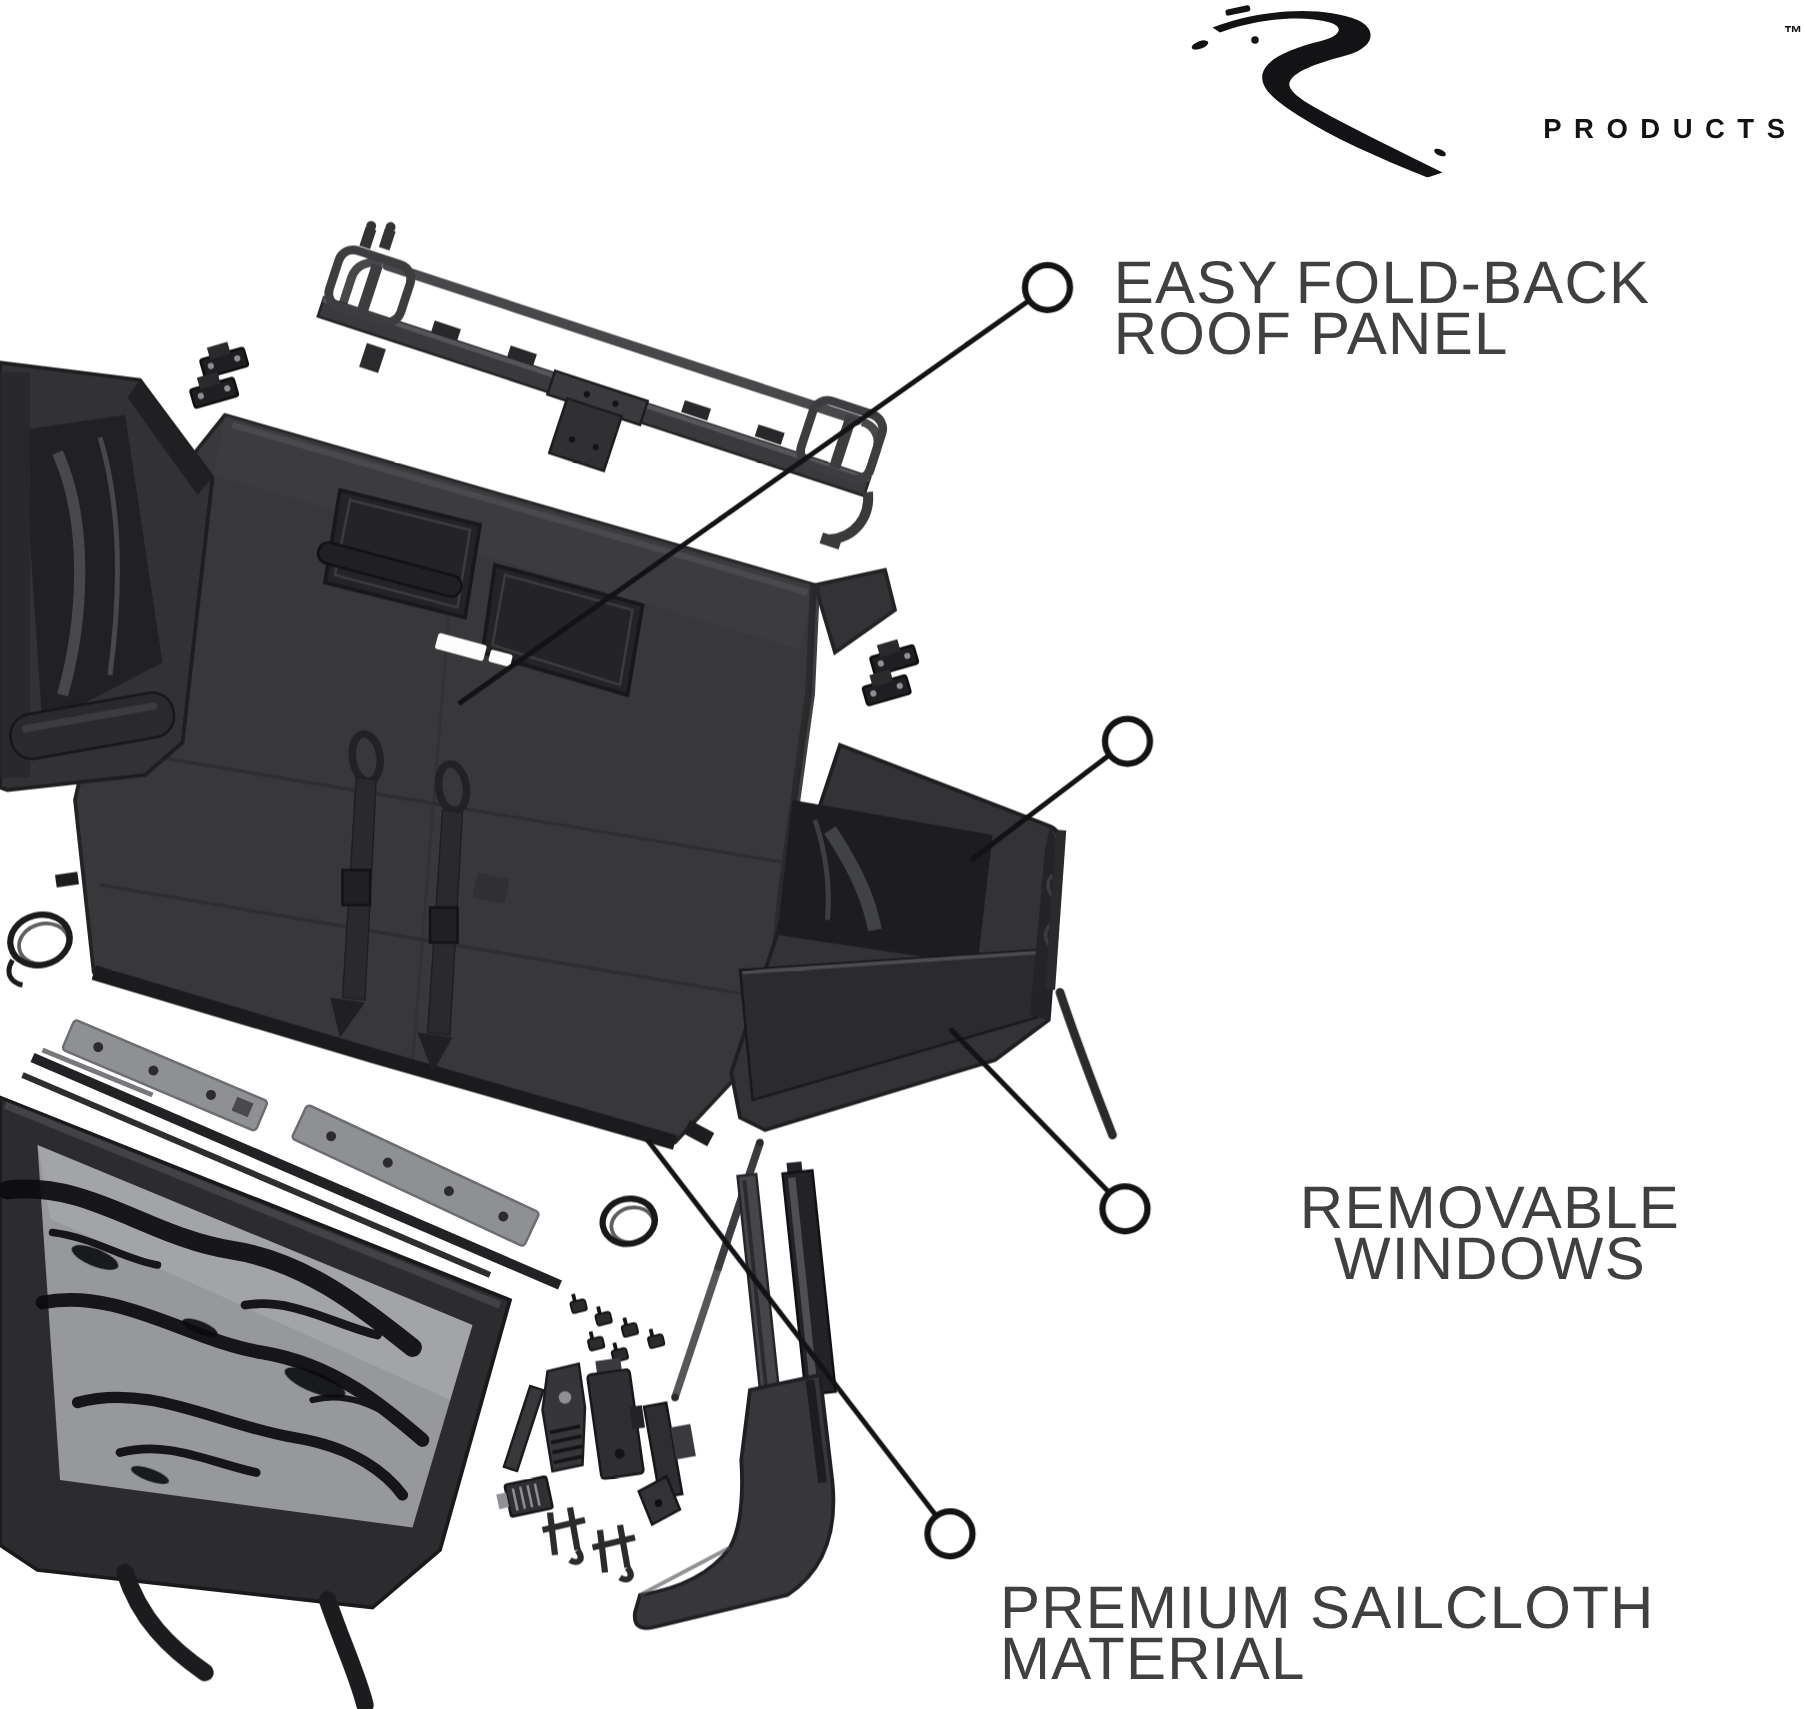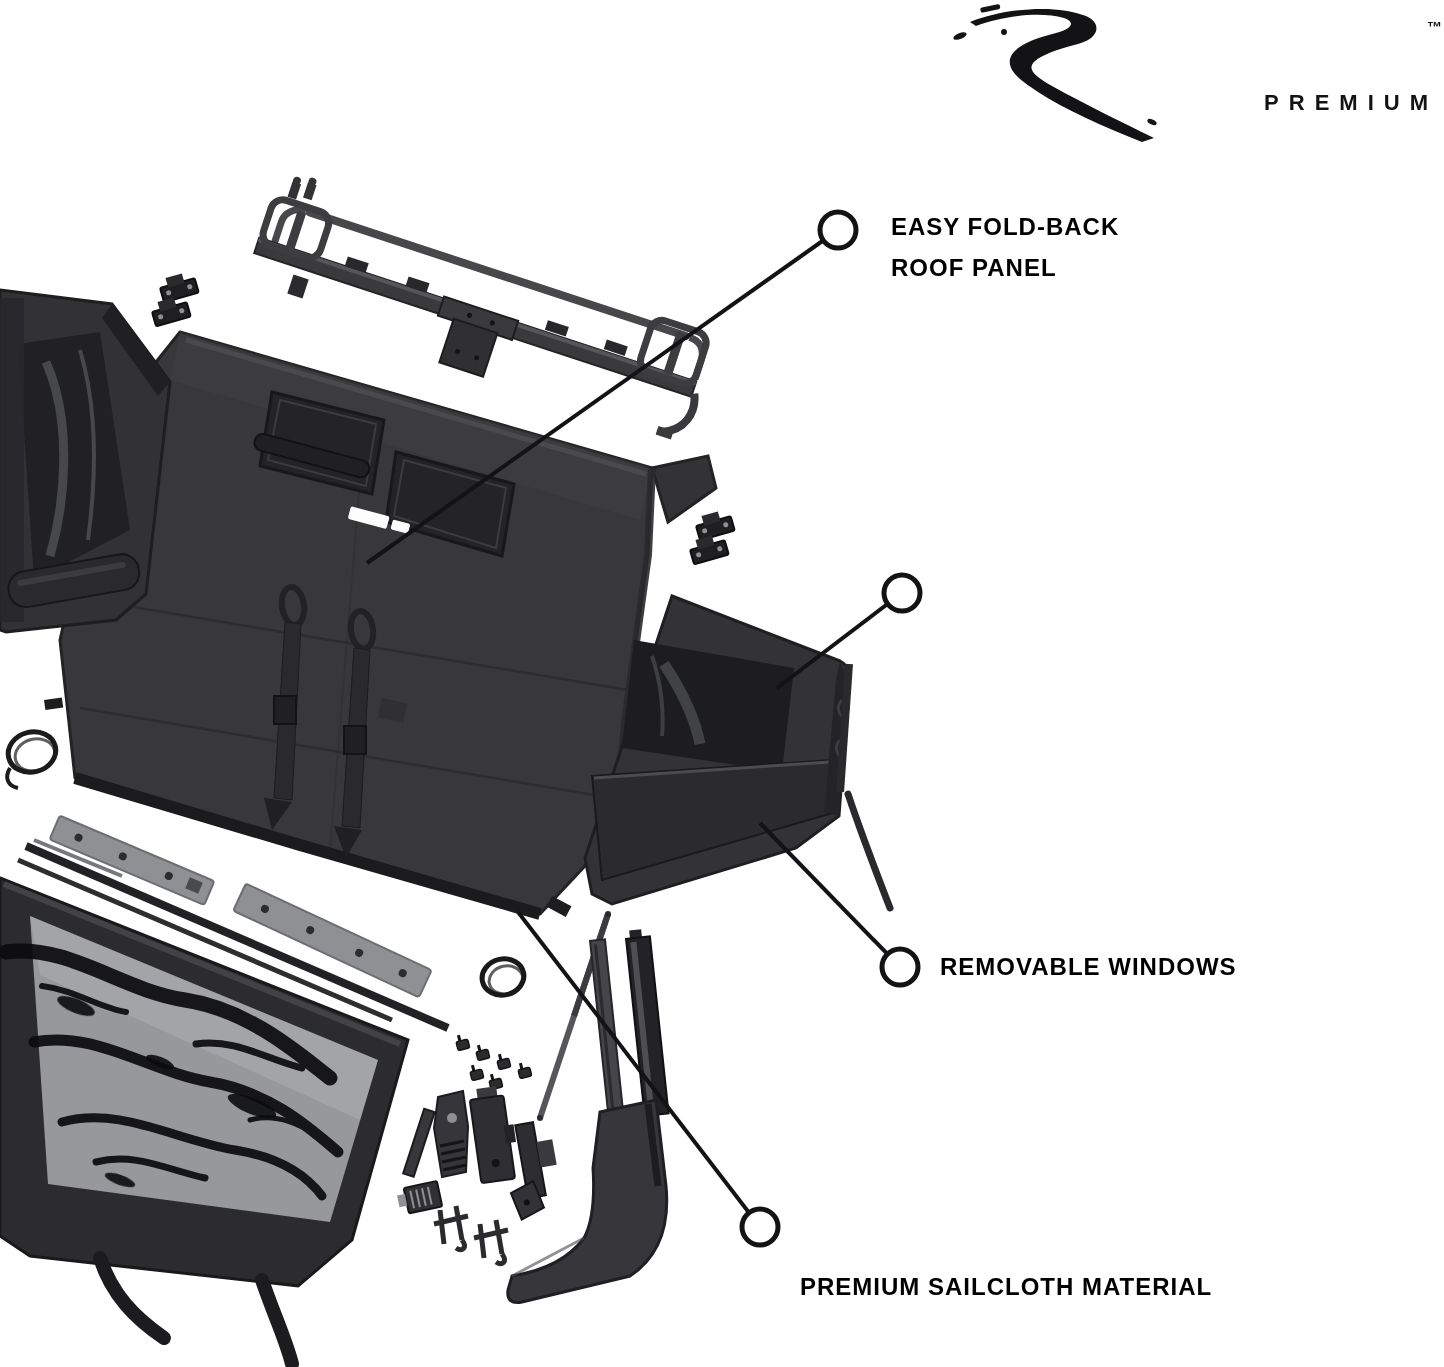--- a/index.html
+++ b/index.html
@@ -10,26 +10,26 @@
     height: 1367px;
     background: #ffffff;
     overflow: hidden;
     font-family: "Liberation Sans", sans-serif;
     color: #131315;
   }
   .product-svg { position:absolute; left:0; top:0; }
 
   .callout-label {
     position: absolute;
-    font-weight: bold;
-    font-size: 24px;
+    font-weight: normal;
+    font-size: 48px;
     line-height: 41px;
     letter-spacing: 1px;
     white-space: pre-line;
-    color: #000000;
+    color: #404040;
   }
   #callout-label-1 { left: 891px; top: 206px; }
   #callout-label-2 { left: 938px; top: 572px; }
   #callout-label-3 { left: 940px; top: 946px; text-align: center; }
   #callout-label-4 { left: 800px; top: 1266px; }
 
   .logo { position:absolute; left:940px; top:2px; width:502px; height:144px; }
   .brush-r { position:absolute; left:6px; top:0; }
   .brand-word {
     position:absolute; left:138px; top:12px;
@@ -348,21 +348,21 @@
            C83,69 92,76 106,84 C140,103 172,118 208,136 L196,140
            C156,124 120,108 92,90 C72,77 62,68 64,57 C67,45 86,37 110,31
            C126,27 130,20 118,16 C94,9 56,14 30,24 Z"></path>
       <ellipse cx="14" cy="34" rx="7" ry="3" fill="#131315" transform="rotate(-20 14 34)"></ellipse>
       <rect x="34" y="6" width="20" height="5" rx="2" fill="#131315" transform="rotate(-12 34 6)"></rect>
       <circle cx="58" cy="30" r="3" fill="#131315"></circle>
       <ellipse cx="182" cy="128" rx="10" ry="3" fill="#131315" transform="rotate(25 182 128)"></ellipse>
       <ellipse cx="206" cy="120" rx="5" ry="2.5" fill="#131315" transform="rotate(25 206 120)"></ellipse>
     </svg>
     <span class="brand-tm">™</span>
-    <span class="brand-sub">PREMIUM</span>
+    <span class="brand-sub">PRODUCTS</span>
   </div>
 
   <div class="callout-label" id="callout-label-1">EASY FOLD-BACK
 ROOF PANEL</div>
   <div class="callout-label" id="callout-label-3">REMOVABLE WINDOWS</div>
   <div class="callout-label" id="callout-label-4">PREMIUM SAILCLOTH MATERIAL</div>
 
 </div>
 
 </body></html>

